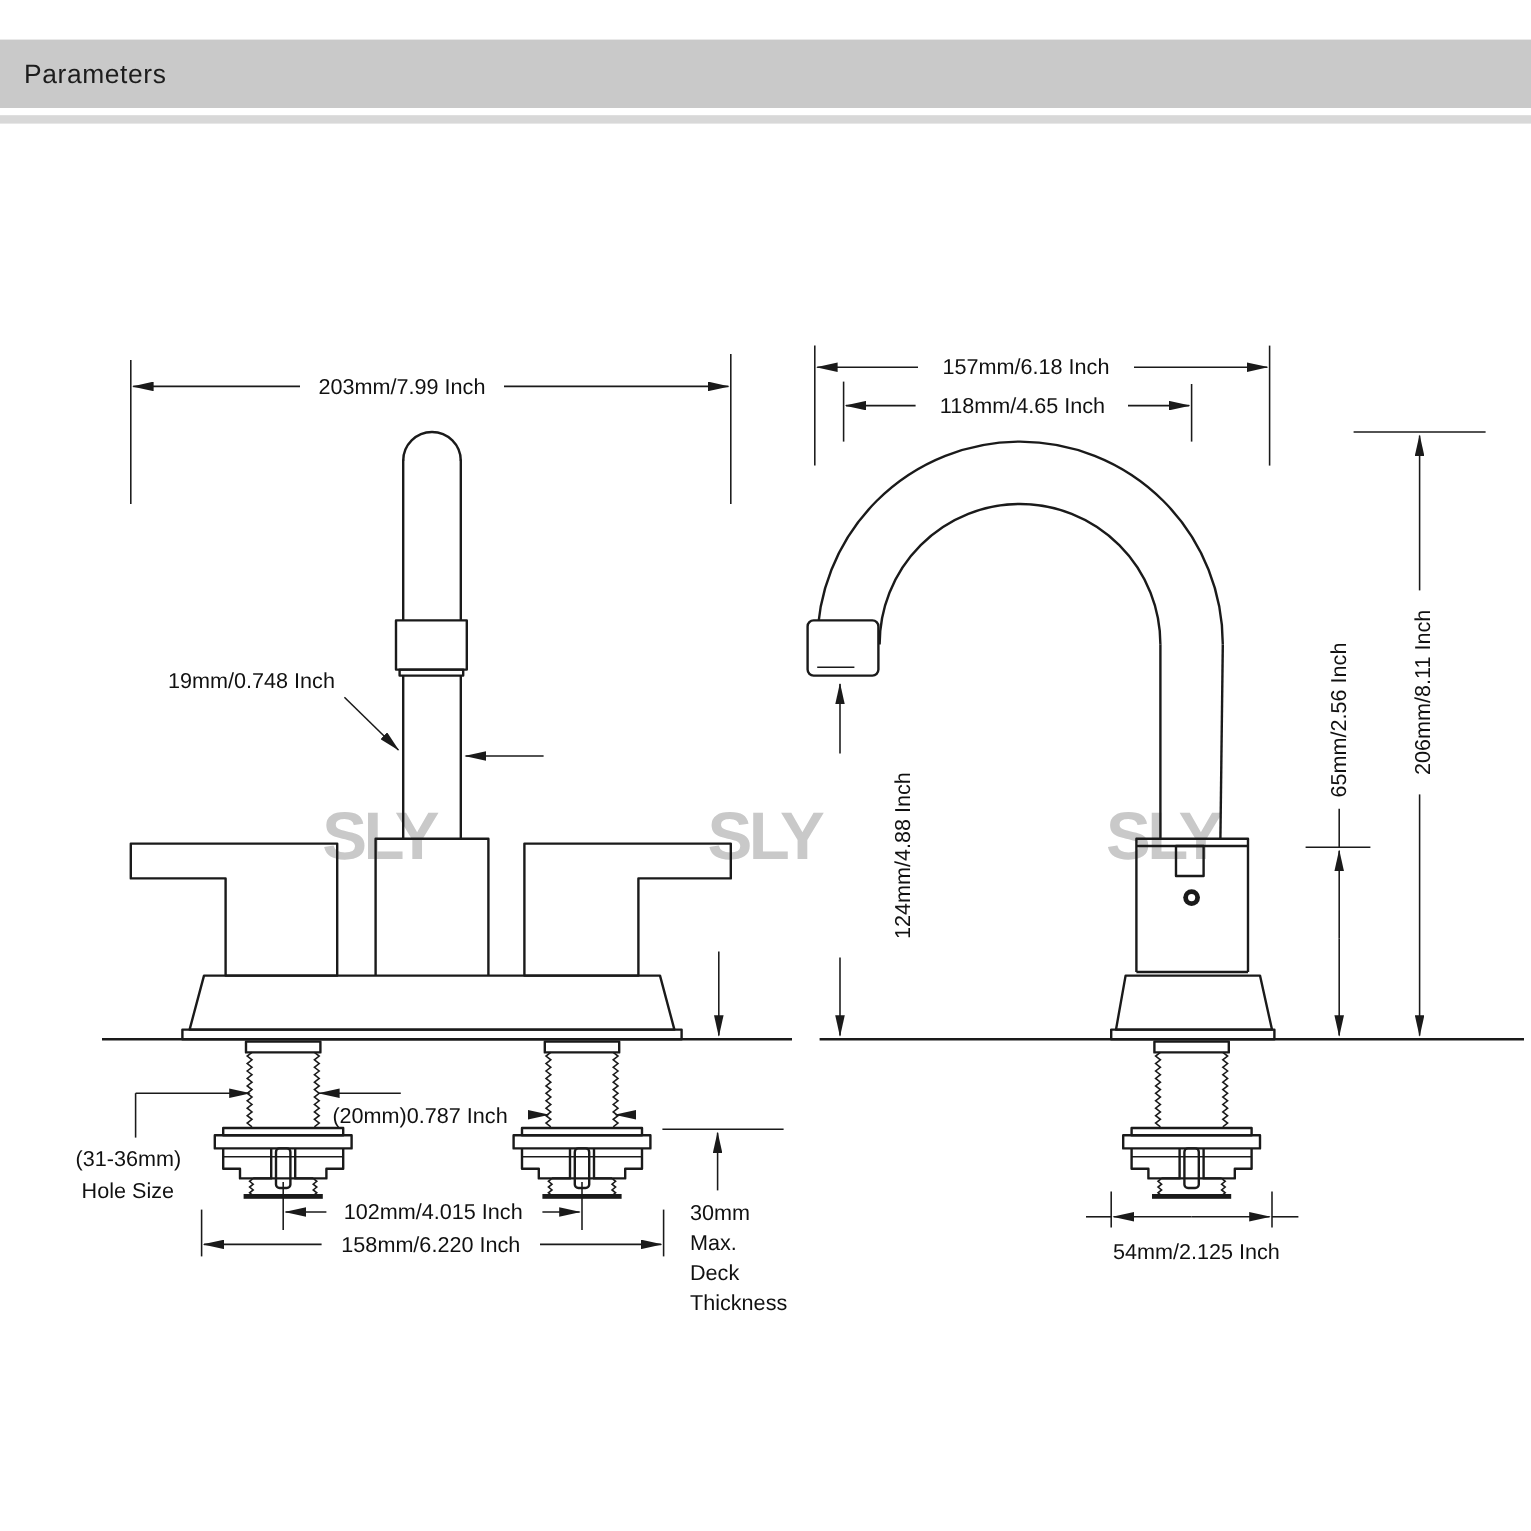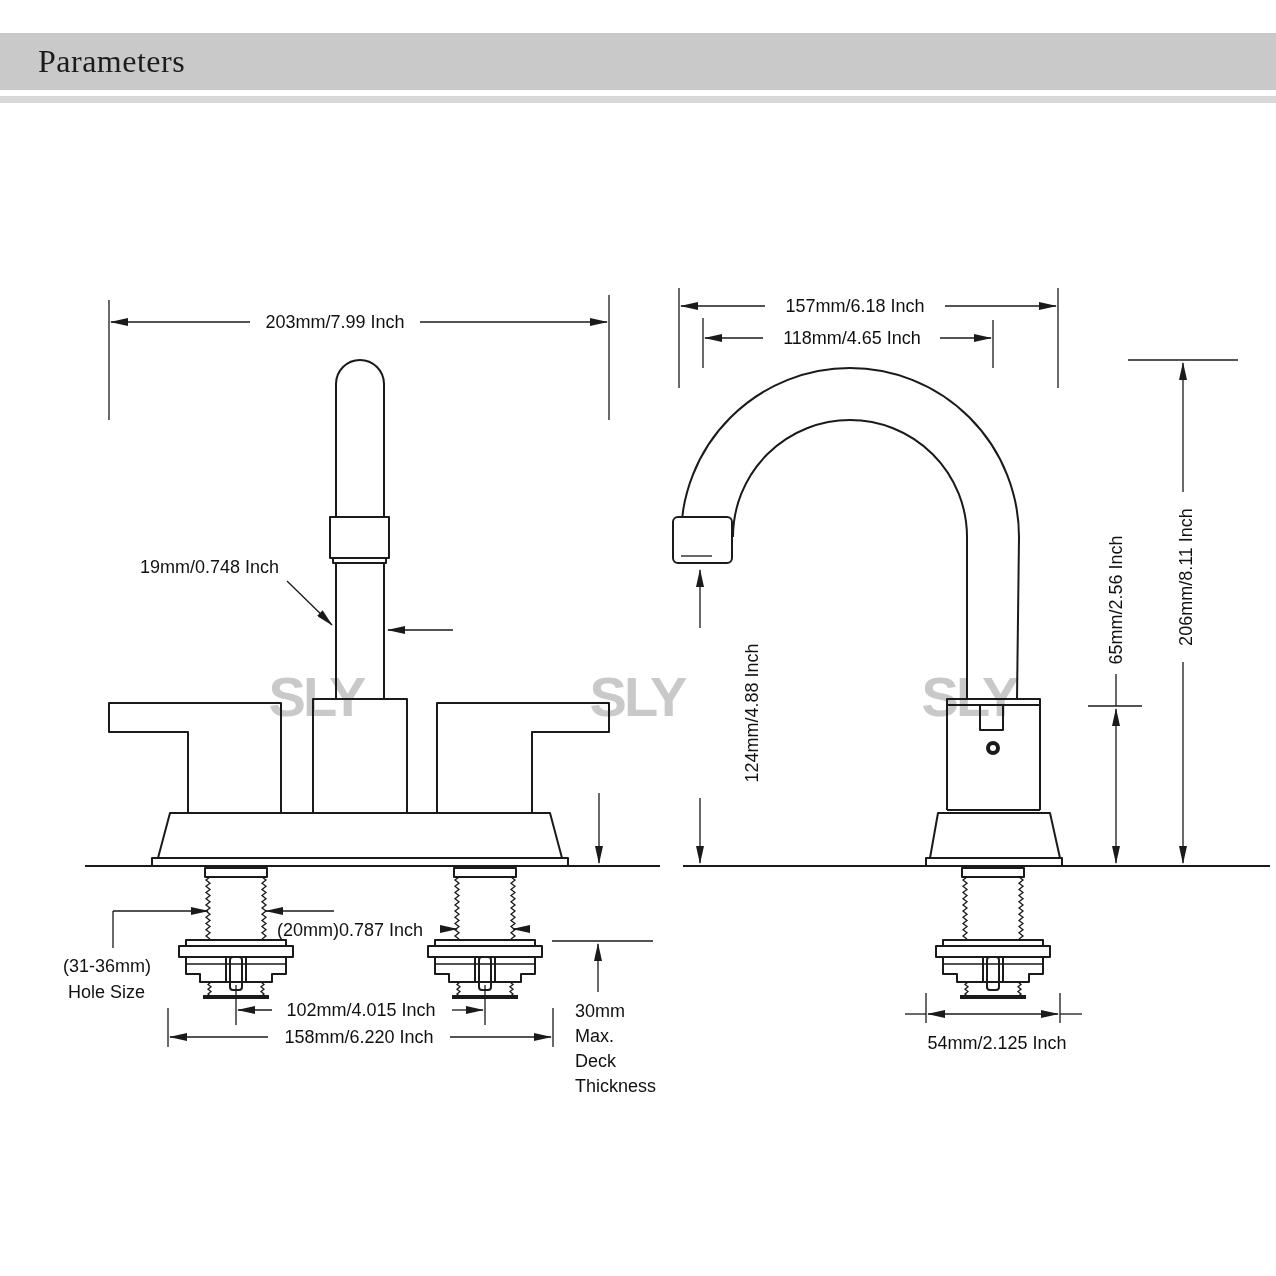--- a/index.html
+++ b/index.html
@@ -1,20 +1,20 @@
 <!DOCTYPE html>
 <html><head>
 <meta charset="utf-8">
 <style>
   html,body{margin:0;padding:0;background:#ffffff;}
   body{width:1276px;height:1276px;position:relative;overflow:hidden;
        font-family:"Liberation Sans", sans-serif;}
   .header-bar{position:absolute;top:33px;left:0;width:1276px;height:57px;
        background:#c9c9c9;display:flex;align-items:center;}
-  .header-bar span{font-size:32px;color:#1c1c1c;padding-left:38px;letter-spacing:0.5px;font-family:Liberation Serif, serif;}
+  .header-bar span{font-size:22px;color:#1c1c1c;padding-left:20px;letter-spacing:0.5px;}
   .header-subbar{position:absolute;top:96px;left:0;width:1276px;height:7px;background:#d8d8d8;}
   svg{position:absolute;top:0;left:0;}
   .out{stroke:#1a1a1a;stroke-width:2;fill:none;stroke-linejoin:round;}
   .outw{stroke:#1a1a1a;stroke-width:2;fill:#ffffff;stroke-linejoin:round;}
   .dim{stroke:#1a1a1a;stroke-width:1.3;fill:none;}
   .dt{font-size:18px;fill:#111111;}
   .wm{font-size:56px;font-weight:bold;fill:#c9c9c9;letter-spacing:-3px;}
   .blk{fill:#1a1a1a;stroke:none;}
 </style>
 </head>

